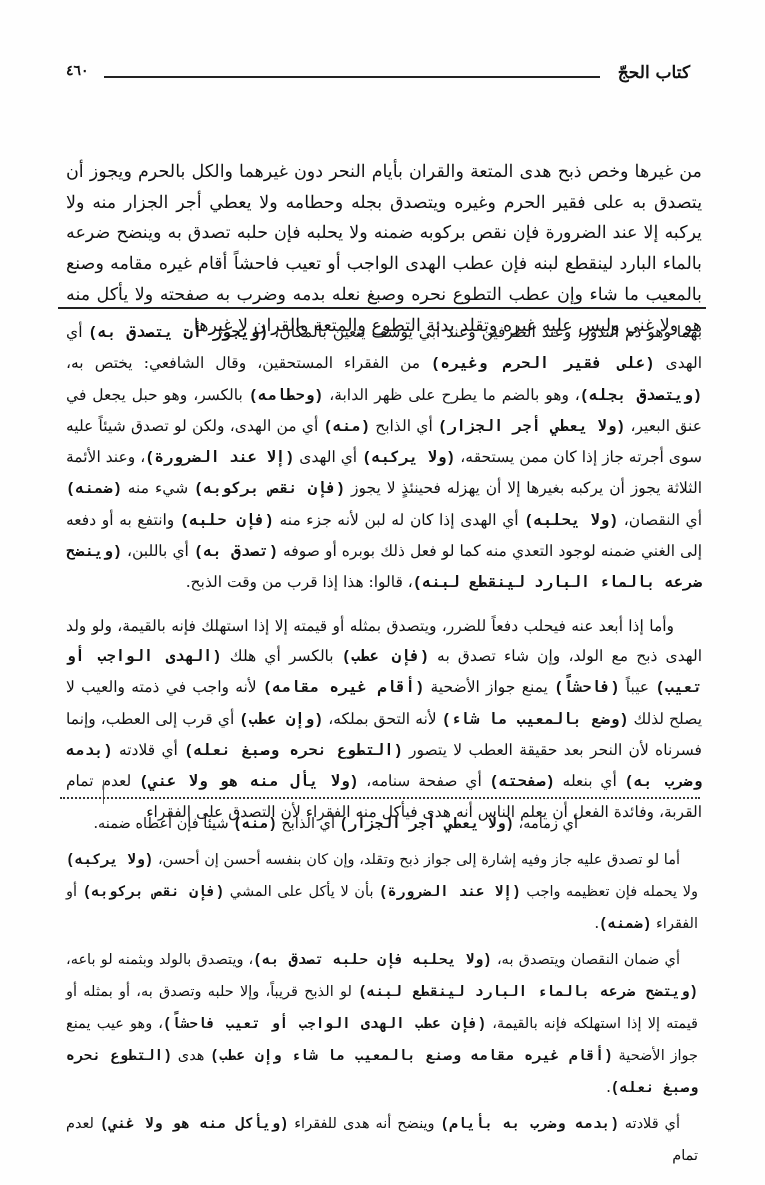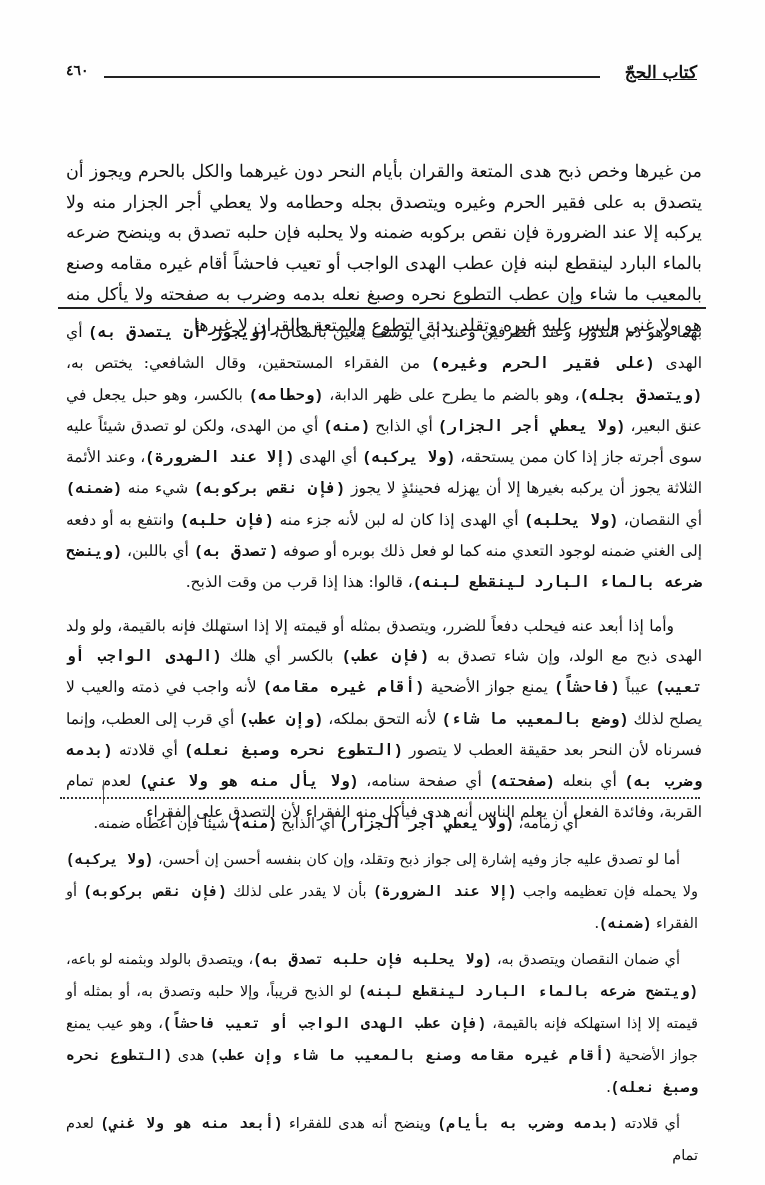--- a/index.html
+++ b/index.html
@@ -1,21 +1,21 @@
 <!DOCTYPE html>
 <html><head>
 <meta charset="utf-8">
 <style>
   html, body { margin: 0; padding: 0; background: #fefefe; }
   body { width: 765px; height: 1185px; position: relative; overflow: hidden;
          font-family: "DejaVu Serif", serif; color: #111; }
   .page { position: absolute; left: 66px; top: 0; width: 636px; direction: rtl; }
 
   .header { position: absolute; top: 62px; left: 0; width: 636px; height: 30px; }
-  .header .title { position: absolute; right: 5px; top: 0; font-size: 17px; font-weight: bold; text-decoration: underline; }
+  .header .title { position: absolute; right: 12px; top: 0; font-size: 17px; font-weight: bold; }
   .header .pagenum { position: absolute; left: 0; top: 0; font-size: 14px; font-weight: bold; }
   .header .rule { position: absolute; top: 14px; left: 38px; right: 102px; height: 2px; background: #222; }
 
   .matn { position: absolute; top: 110px; left: 0; width: 636px; font-size: 17.5px;
           line-height: 30.7px; text-align: justify; text-align-last: right; margin-top: 46px; }
   .matn p { margin: 0; }
 
   .sep-rule { position: absolute; top: 307px; left: -8px; width: 648px; height: 2px; background: #222; }
 
   .sharh { position: absolute; top: 317px; left: 0; width: 636px; font-size: 15.5px;
@@ -52,17 +52,17 @@
   <div class="sharh">
     <p id="sharh-p1"><span>بهما وهو دم النذور، وعند الطرفين وعند أبي يوسف يتعين بالمكان، </span><b>(ويجوز أن يتصدق به)</b><span> أي الهدى </span><b>(على فقير الحرم وغيره)</b><span> من الفقراء المستحقين، وقال الشافعي: يختص به، </span><b>(ويتصدق بجله)</b><span>، وهو بالضم ما يطرح على ظهر الدابة، </span><b>(وحطامه)</b><span> بالكسر، وهو حبل يجعل في عنق البعير، </span><b>(ولا يعطي أجر الجزار)</b><span> أي الذابح </span><b>(منه)</b><span> أي من الهدى، ولكن لو تصدق شيئاً عليه سوى أجرته جاز إذا كان ممن يستحقه، </span><b>(ولا يركبه)</b><span> أي الهدى </span><b>(إلا عند الضرورة)</b><span>، وعند الأئمة الثلاثة يجوز أن يركبه بغيرها إلا أن يهزله فحينئذٍ لا يجوز </span><b>(فإن نقص بركوبه)</b><span> شيء منه </span><b>(ضمنه)</b><span> أي النقصان، </span><b>(ولا يحلبه)</b><span> أي الهدى إذا كان له لبن لأنه جزء منه </span><b>(فإن حلبه)</b><span> وانتفع به أو دفعه إلى الغني ضمنه لوجود التعدي منه كما لو فعل ذلك بوبره أو صوفه </span><b>(تصدق به)</b><span> أي باللبن، </span><b>(وينضح ضرعه بالماء البارد لينقطع لبنه)</b><span>، قالوا: هذا إذا قرب من وقت الذبح.</span></p>
     <p id="sharh-p2" class="indent"><span>وأما إذا أبعد عنه فيحلب دفعاً للضرر، ويتصدق بمثله أو قيمته إلا إذا استهلك فإنه بالقيمة، ولو ولد الهدى ذبح مع الولد، وإن شاء تصدق به </span><b>(فإن عطب)</b><span> بالكسر أي هلك </span><b>(الهدى الواجب أو تعيب)</b><span> عيباً </span><b>(فاحشاً)</b><span> يمنع جواز الأضحية </span><b>(أقام غيره مقامه)</b><span> لأنه واجب في ذمته والعيب لا يصلح لذلك </span><b>(وضع بالمعيب ما شاء)</b><span> لأنه التحق بملكه، </span><b>(وإن عطب)</b><span> أي قرب إلى العطب، وإنما فسرناه لأن النحر بعد حقيقة العطب لا يتصور </span><b>(التطوع نحره وصبغ نعله)</b><span> أي قلادته </span><b>(بدمه وضرب به)</b><span> أي بنعله </span><b>(صفحته)</b><span> أي صفحة سنامه، </span><b>(ولا يأل منه هو ولا عني)</b><span> لعدم تمام القربة، وفائدة الفعل أن يعلم الناس أنه هدى فيأكل منه الفقراء لأن التصدق على الفقراء</span></p>
   </div>
 
   <div class="vbar"></div>
   <div class="dots"></div>
 
   <div class="hashiya" id="hashiya">
       <p class="first"><span>أي زمامه، </span><b>(ولا يعطي أجر الجزار)</b><span> أي الذابح </span><b>(منه)</b><span> شيئاً فإن أعطاه ضمنه.</span></p>
-      <p><span>أما لو تصدق عليه جاز وفيه إشارة إلى جواز ذبح وتقلد، وإن كان بنفسه أحسن إن أحسن، </span><b>(ولا يركبه)</b><span> ولا يحمله فإن تعظيمه واجب </span><b>(إلا عند الضرورة)</b><span> بأن لا يقدر على لذلك </span><b>(فإن نقص بركوبه)</b><span> أو الفقراء </span><b>(ضمنه)</b><span>.</span></p>
+      <p><span>أما لو تصدق عليه جاز وفيه إشارة إلى جواز ذبح وتقلد، وإن كان بنفسه أحسن إن أحسن، </span><b>(ولا يركبه)</b><span> ولا يحمله فإن تعظيمه واجب </span><b>(إلا عند الضرورة)</b><span> بأن لا يأكل على المشي </span><b>(فإن نقص بركوبه)</b><span> أو الفقراء </span><b>(ضمنه)</b><span>.</span></p>
       <p><span>أي ضمان النقصان ويتصدق به، </span><b>(ولا يحلبه فإن حلبه تصدق به)</b><span>، ويتصدق بالولد وبثمنه لو باعه، </span><b>(ويتضح ضرعه بالماء البارد لينقطع لبنه)</b><span> لو الذبح قريباً، وإلا حلبه وتصدق به، أو بمثله أو قيمته إلا إذا استهلكه فإنه بالقيمة، </span><b>(فإن عطب الهدى الواجب أو تعيب فاحشاً)</b><span>، وهو عيب يمنع جواز الأضحية </span><b>(أقام غيره مقامه وصنع بالمعيب ما شاء وإن عطب)</b><span> هدى </span><b>(التطوع نحره وصبغ نعله)</b><span>.</span></p>
-      <p><span>أي قلادته </span><b>(بدمه وضرب به بأيام)</b><span> وينضح أنه هدى للفقراء </span><b>(أبعد منه هو ولا غني)</b><span> لعدم تمام</span></p>
+      <p><span>أي قلادته </span><b>(بدمه وضرب به بأيام)</b><span> وينضح أنه هدى للفقراء </span><b>(ويأكل منه هو ولا غني)</b><span> لعدم تمام</span></p>
     </div>
 </div>
 
 </body></html>

